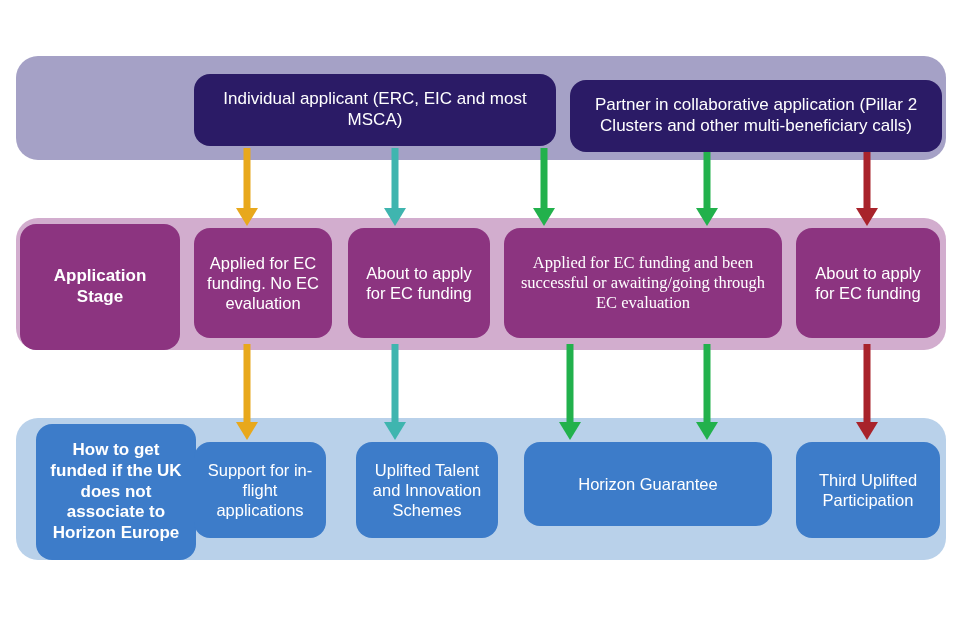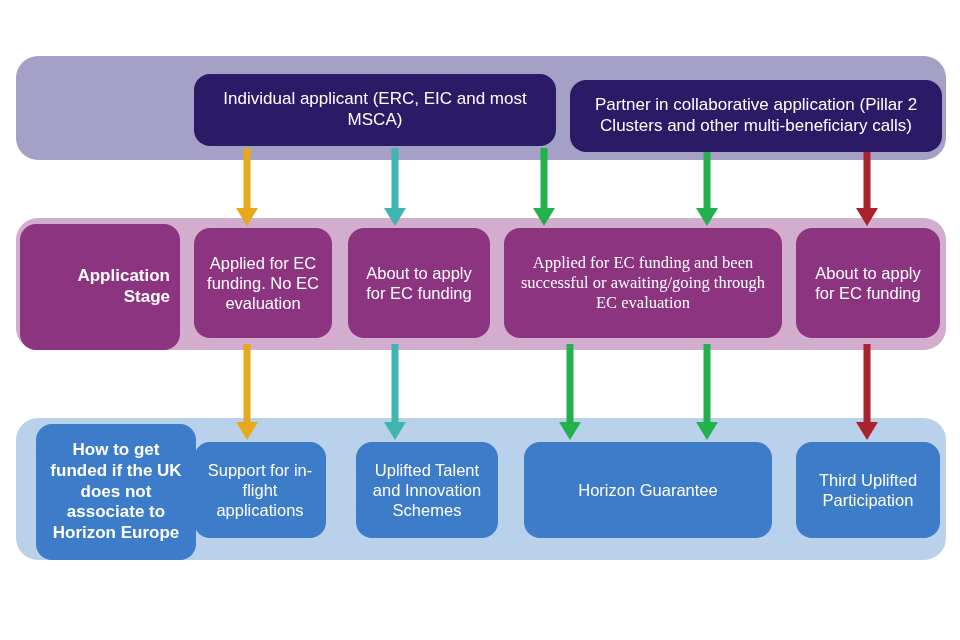--- a/index.html
+++ b/index.html
@@ -48,21 +48,21 @@
     width: 100%;
     white-space: pre-line;
   }
 
   .n-navy   { background: #2B1B66; font-size: 17px; }
   .n-magenta{ background: #8C3480; font-size: 16.5px; }
   .n-blue   { background: #3D7CC9; font-size: 16.5px; }
 
   .is-header { font-weight: bold; }
   .n-navy.is-header   { font-size: 17px; }
-  .n-magenta.is-header{ font-size: 17px; text-align: right; }
+  .n-magenta.is-header{ font-size: 17px; }
   .n-blue.is-header   { font-size: 17px; }
 
   
   .arrow {
     position: absolute;
     z-index: 2;
   }
   .arrow .shaft {
     position: absolute;
     left: 50%;
@@ -127,21 +127,21 @@
   </div>
 
   <div class="node n-blue" style="left:194px; top:442px; width:132px; height:96px;">
     <span class="node-label">Support for in-flight applications</span>
   </div>
 
   <div class="node n-blue" style="left:356px; top:442px; width:142px; height:96px;">
     <span class="node-label">Uplifted Talent and Innovation Schemes</span>
   </div>
 
-  <div class="node n-blue" style="left:524px; top:442px; width:248px; height:96px;">
+  <div class="node n-blue" style="left:524px; top:442px; width:248px; height:84px;">
     <span class="node-label">Horizon Guarantee</span>
   </div>
 
   <div class="node n-blue" style="left:796px; top:442px; width:144px; height:96px;">
     <span class="node-label">Third Uplifted Participation</span>
   </div>
 
   <div class="arrow" style="left:234px; top:148px; width:26px; height:78px;">
     <div class="shaft" style="height:62px; background:#E8A81C;"></div>
     <div class="head" style="border-top:18px solid #E8A81C;"></div>

